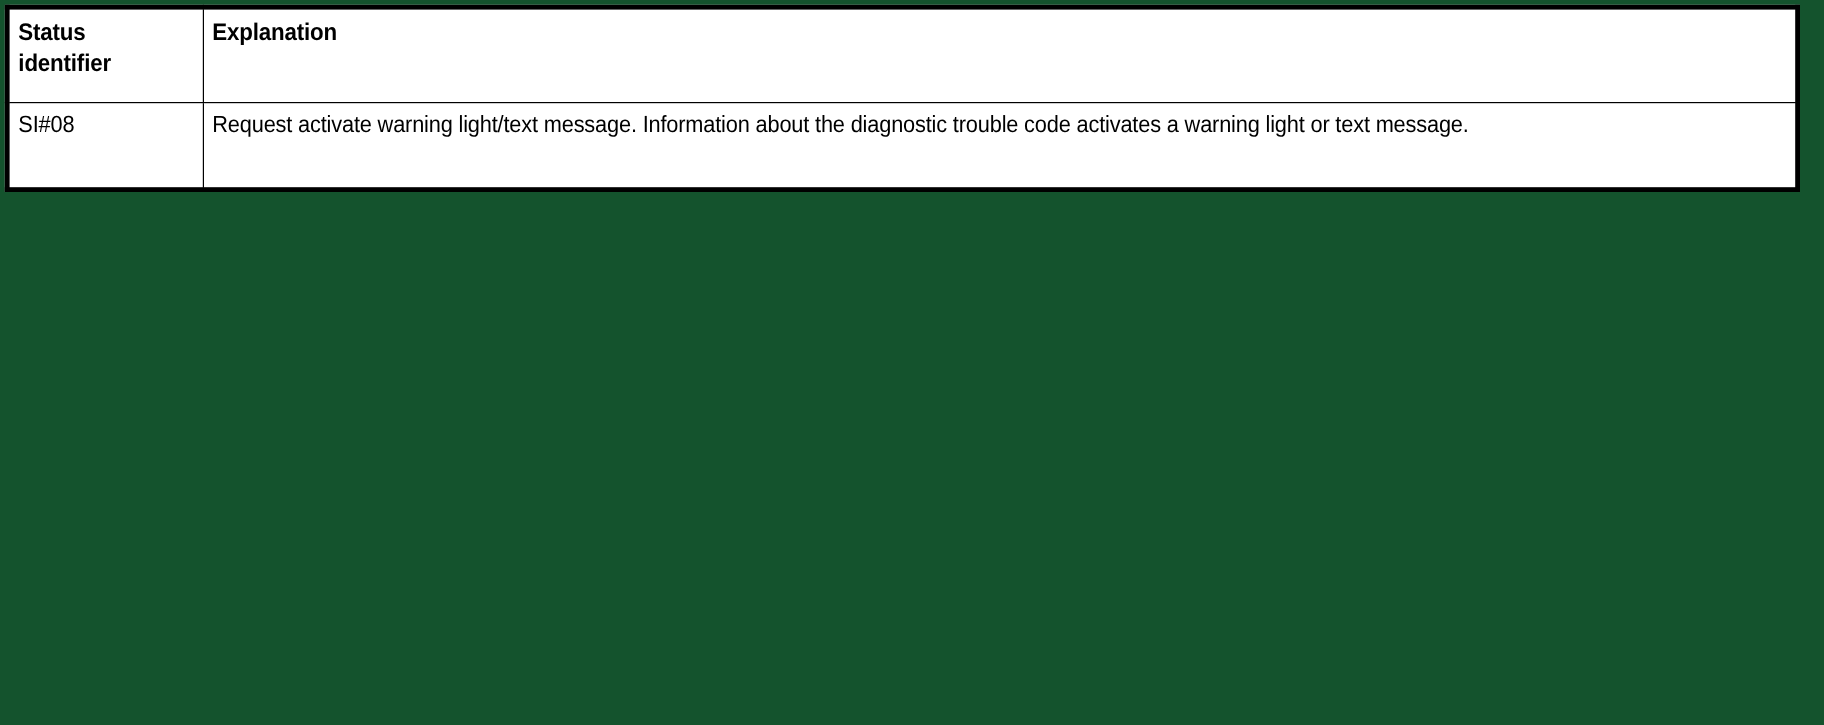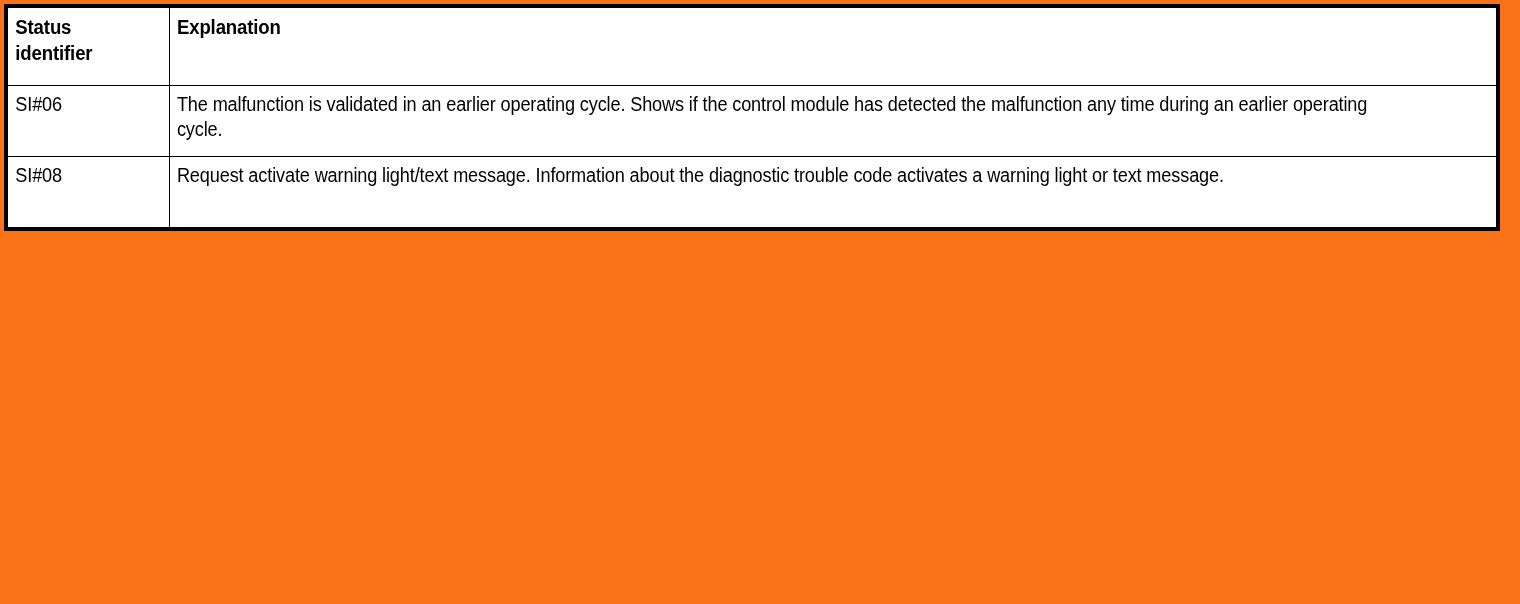--- a/index.html
+++ b/index.html
@@ -12,21 +12,21 @@
     height: 604px;
     overflow: hidden;
     font-family: "Liberation Sans", "DejaVu Sans", sans-serif;
     color: #000000;
   }
 
   .page {
     position: relative;
     width: 1520px;
     height: 604px;
-    background: #f97316;
+    background: #14532d;
   }
 
   
   .status-table {
     position: absolute;
     left: 4px;
     top: 4px;
     width: 1496px;
     border-collapse: collapse;
     border: 4px solid #000000;
@@ -92,23 +92,19 @@
         <th class="head-id">
           <div>Status</div>
           <div>identifier</div>
         </th>
         <th class="head-expl">Explanation</th>
       </tr>
     </thead>
 
     <tbody>
       <tr class="row-tall">
-        <td class="cell-id">SI#06</td>
-        <td class="cell-expl">The malfunction is validated in an earlier operating cycle. Shows if the control module has detected the malfunction any time during an earlier operating cycle.</td>
-      </tr>
-      <tr class="row-tall">
         <td class="cell-id">SI#08</td>
         <td class="cell-expl">Request activate warning light/text message. Information about the diagnostic trouble code activates a warning light or text message.</td>
       </tr>
     </tbody>
   </table>
 
 </div>
 
 </body></html>

